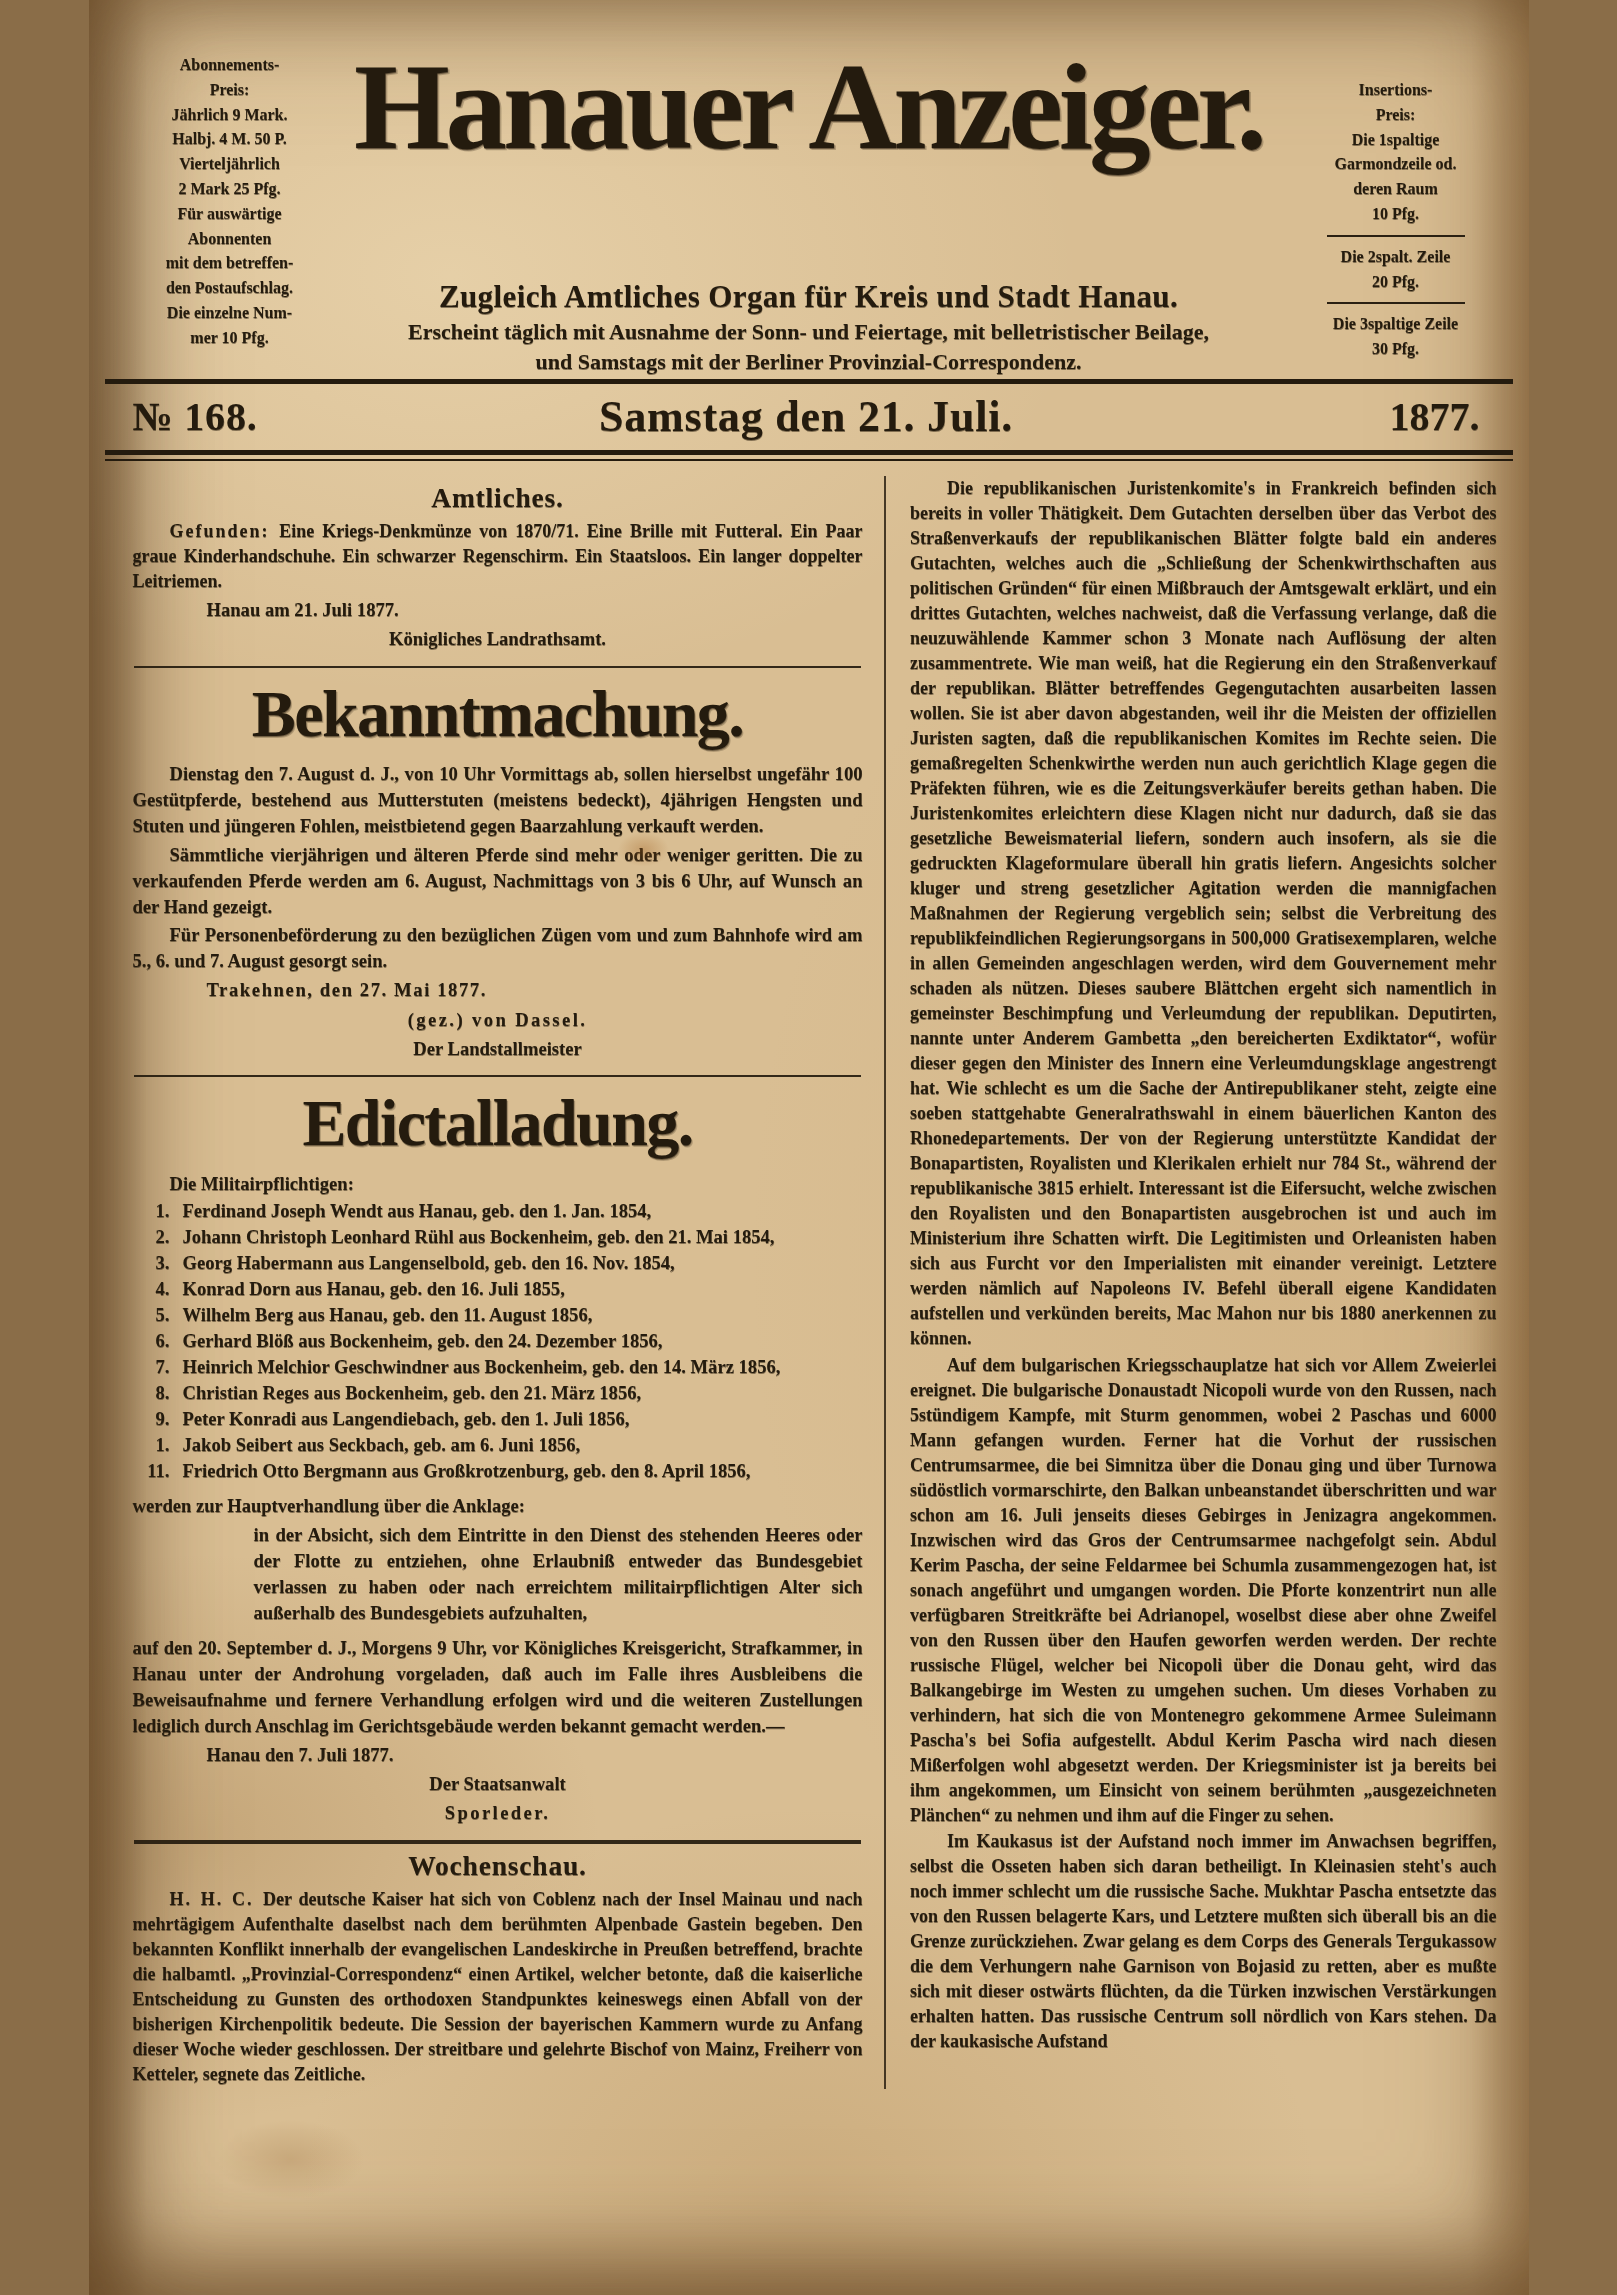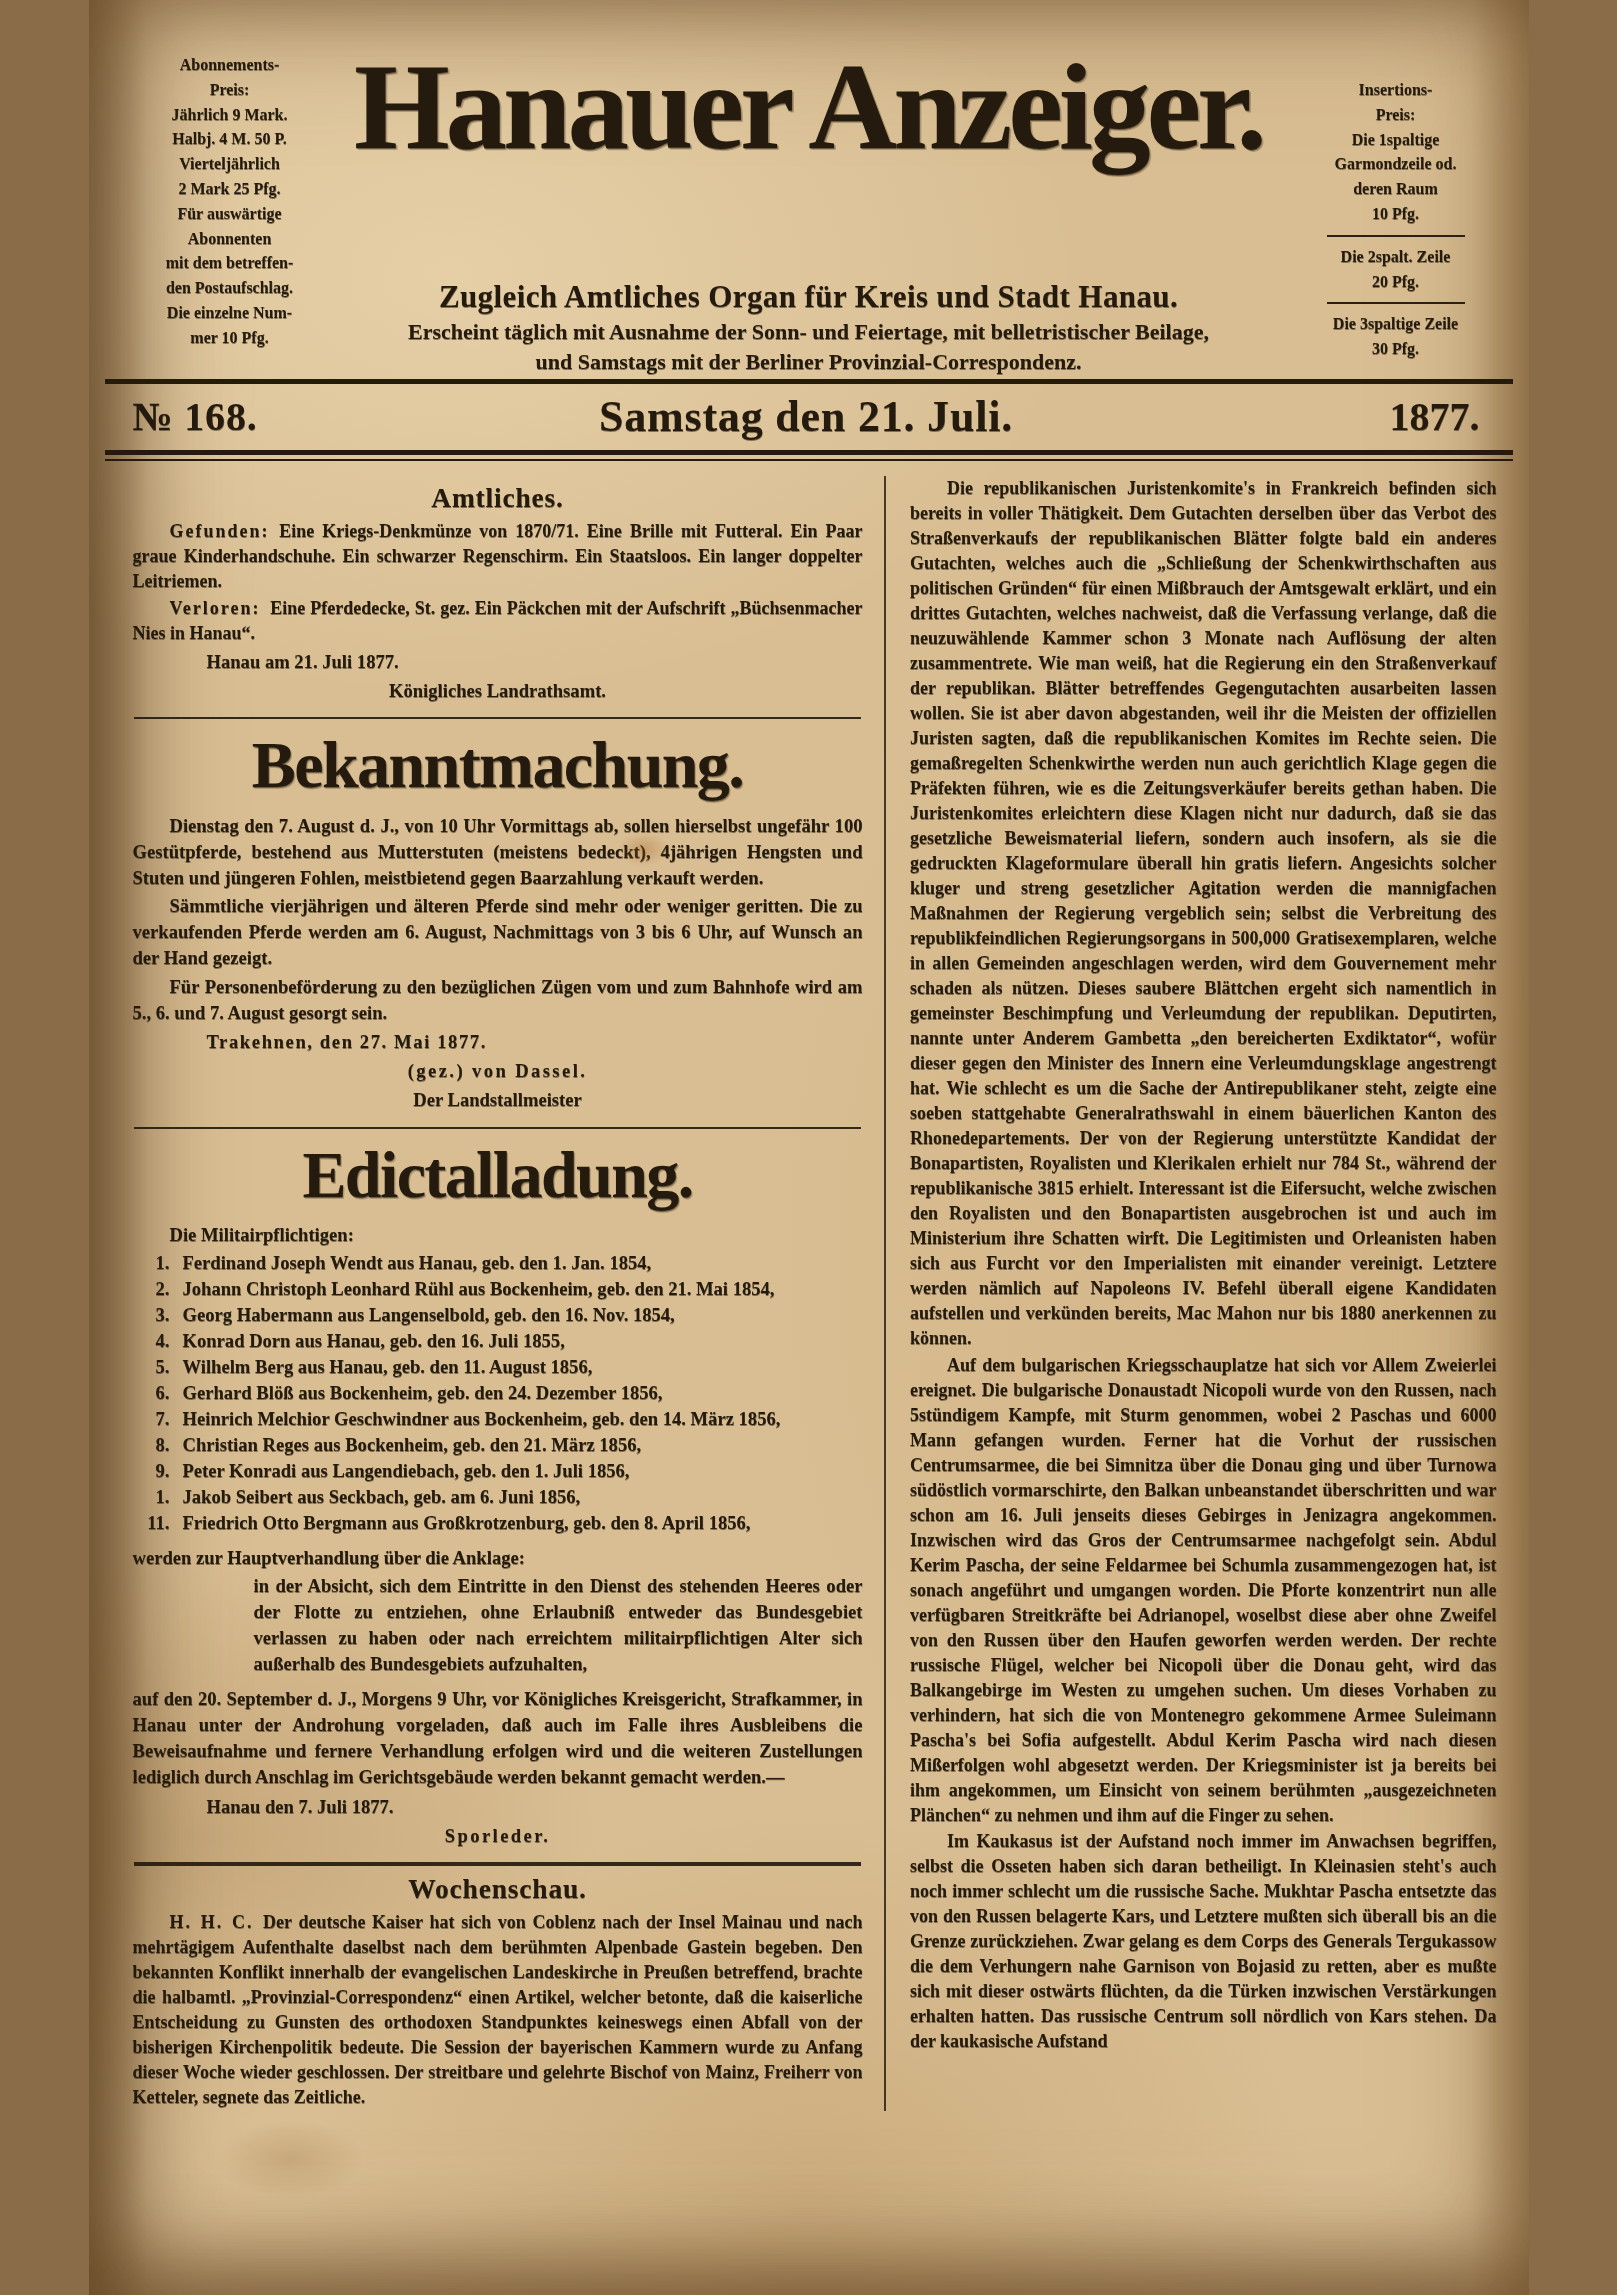--- a/index.html
+++ b/index.html
@@ -136,21 +136,20 @@
   </div>
   <hr class="rule-thick">
   <hr class="rule-thin">
 
   <div class="columns">
 
     <div class="col-left ink">
 
       <div class="sec-head">Amtliches.</div>
       <p class="body-p"><span class="lead">Gefunden:</span><span>Eine Kriegs-Denkmünze von 1870/71. Eine Brille mit Futteral. Ein Paar graue Kinderhandschuhe. Ein schwarzer Regenschirm. Ein Staatsloos. Ein langer doppelter Leitriemen.</span></p>
-      <p class="body-p"><span class="lead">Verloren:</span><span>Eine Pferdedecke, St. gez. Ein Päckchen mit der Aufschrift „Büchsenmacher Nies in Hanau“.</span></p>
       <p class="place-line">Hanau am 21. Juli 1877.</p>
       <p class="sig">Königliches Landrathsamt.</p>
 
       <hr class="sect-rule">
 
       <div class="big-head">Bekanntmachung.</div>
       <p class="announce-p">Dienstag den 7. August d. J., von 10 Uhr Vormittags ab, sollen hierselbst ungefähr 100 Gestütpferde, bestehend aus Mutterstuten (meistens bedeckt), 4jährigen Hengsten und Stuten und jüngeren Fohlen, meistbietend gegen Baarzahlung verkauft werden.</p>
       <p class="announce-p">Sämmtliche vierjährigen und älteren Pferde sind mehr oder weniger geritten. Die zu verkaufenden Pferde werden am 6. August, Nachmittags von 3 bis 6 Uhr, auf Wunsch an der Hand gezeigt.</p>
       <p class="announce-p">Für Personenbeförderung zu den bezüglichen Zügen vom und zum Bahnhofe wird am 5., 6. und 7. August gesorgt sein.</p>
       <p class="place-line sperr">Trakehnen, den 27. Mai 1877.</p>
@@ -204,20 +203,21 @@
       </div>
       <div class="roll-row">
         <span class="roll-num">11.</span>
         <span class="roll-text">Friedrich Otto Bergmann aus Großkrotzenburg, geb. den 8. April 1856,</span>
       </div>
 
       <p class="announce-p noindent">werden zur Hauptverhandlung über die Anklage:</p>
       <p class="charge-block">in der Absicht, sich dem Eintritte in den Dienst des stehenden Heeres oder der Flotte zu entziehen, ohne Erlaubniß entweder das Bundesgebiet verlassen zu haben oder nach erreichtem militairpflichtigen Alter sich außerhalb des Bundesgebiets aufzuhalten,</p>
       <p class="announce-p noindent">auf den 20. September d. J., Morgens 9 Uhr, vor Königliches Kreisgericht, Strafkammer, in Hanau unter der Androhung vorgeladen, daß auch im Falle ihres Ausbleibens die Beweisaufnahme und fernere Verhandlung erfolgen wird und die weiteren Zustellungen lediglich durch Anschlag im Gerichtsgebäude werden bekannt gemacht werden.—</p>
       <p class="place-line">Hanau den 7. Juli 1877.</p>
+      <p class="sig">Der Staatsanwalt</p>
       <p class="sig sig-name">Sporleder.</p>
 
       <hr class="sect-rule thick">
 
       <div class="sec-head">Wochenschau.</div>
       <p class="body-p"><span class="lead">H. H. C.</span><span>Der deutsche Kaiser hat sich von Coblenz nach der Insel Mainau und nach mehrtägigem Aufenthalte daselbst nach dem berühmten Alpenbade Gastein begeben. Den bekannten Konflikt innerhalb der evangelischen Landeskirche in Preußen betreffend, brachte die halbamtl. „Provinzial-Correspondenz“ einen Artikel, welcher betonte, daß die kaiserliche Entscheidung zu Gunsten des orthodoxen Standpunktes keineswegs einen Abfall von der bisherigen Kirchenpolitik bedeute. Die Session der bayerischen Kammern wurde zu Anfang dieser Woche wieder geschlossen. Der streitbare und gelehrte Bischof von Mainz, Freiherr von Ketteler, segnete das Zeitliche.</span></p>
     </div>
 
     <div class="col-divider"></div>
 

